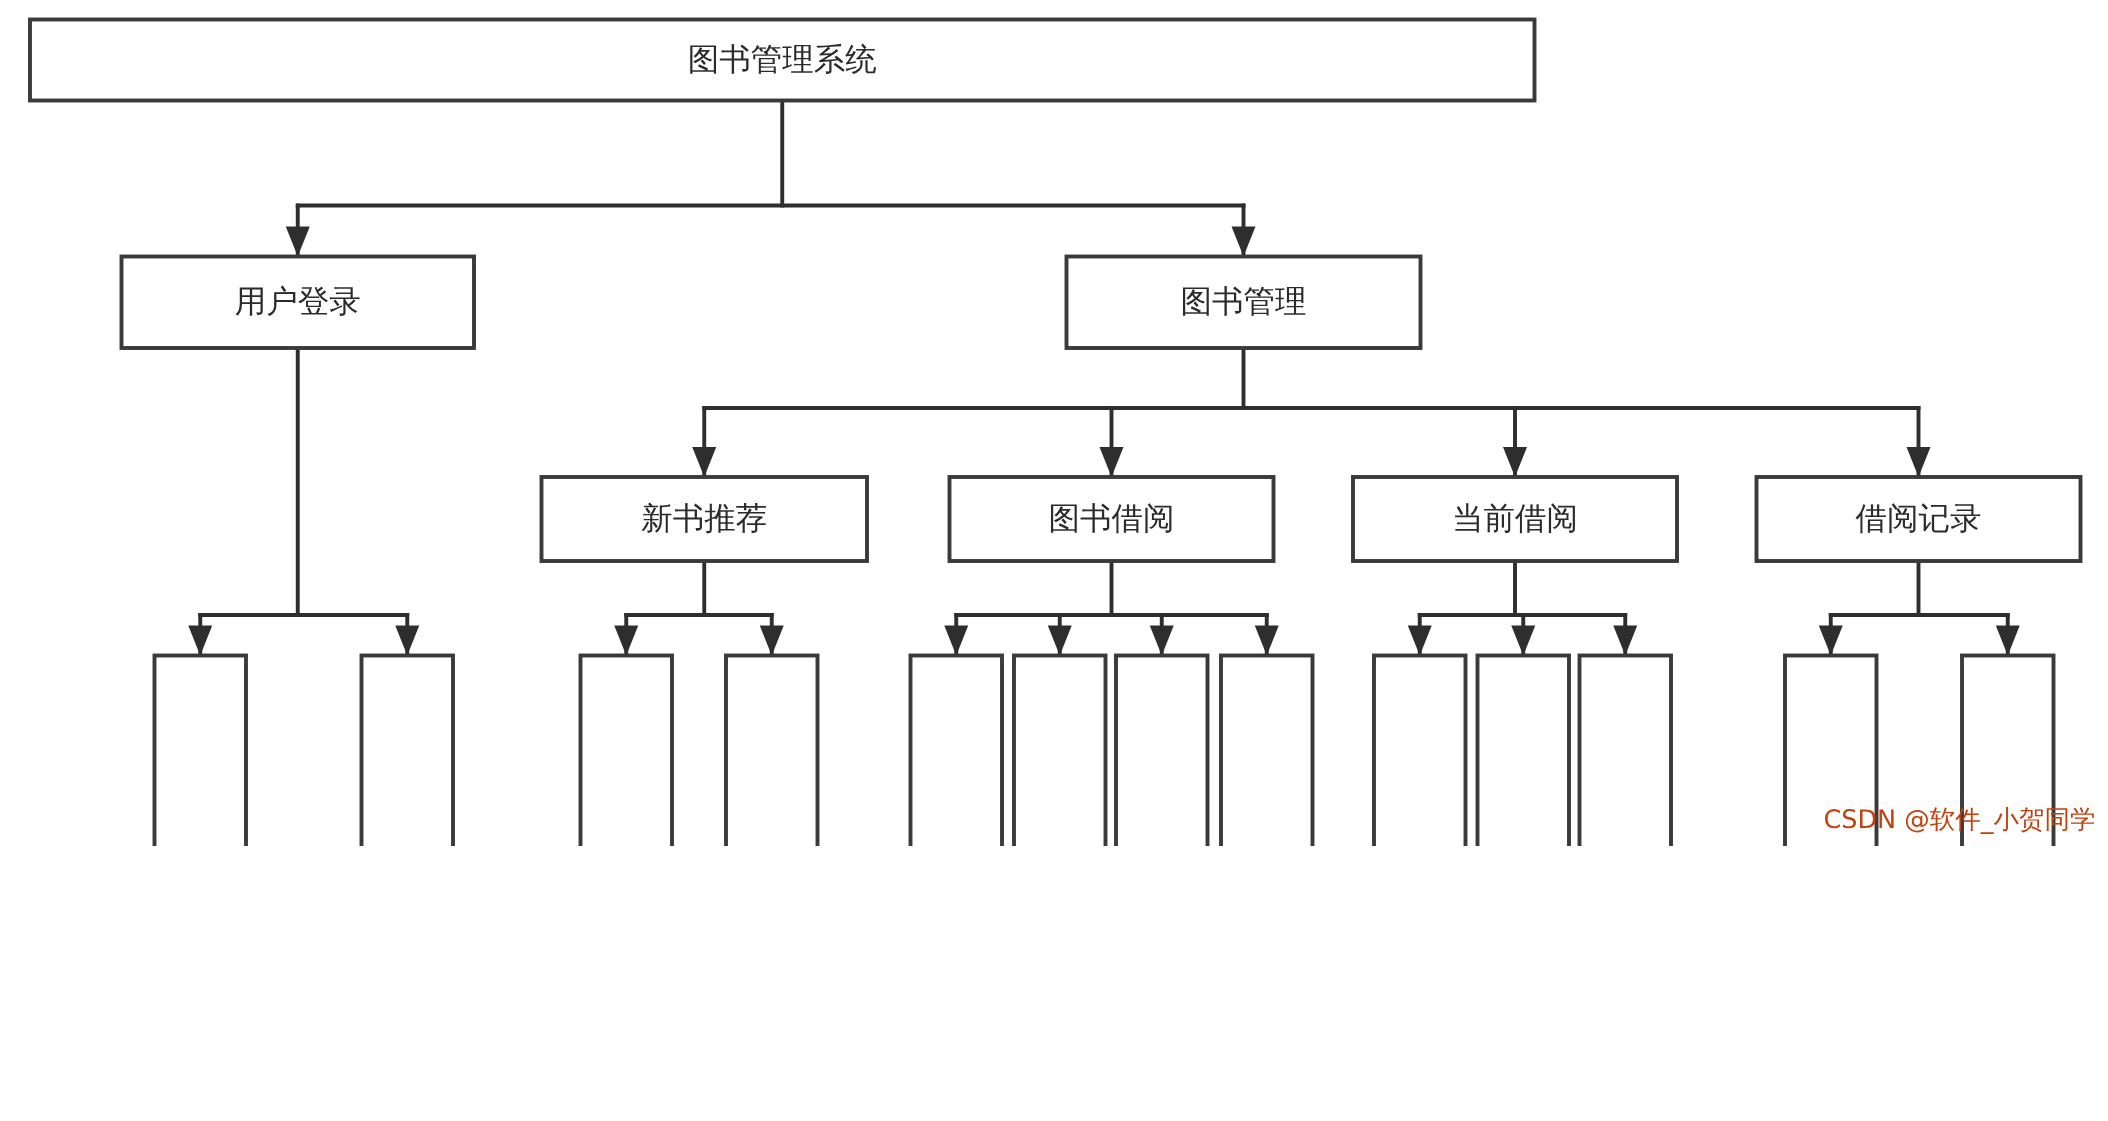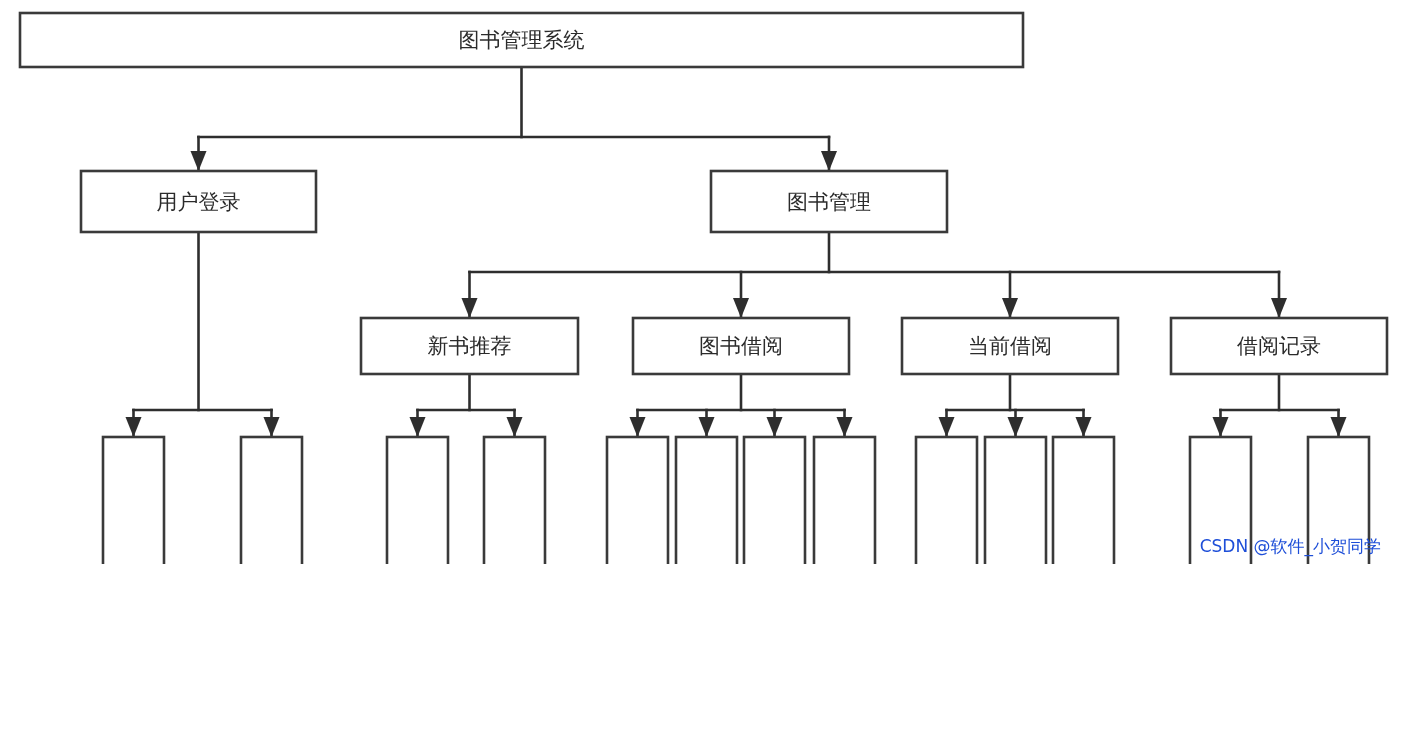--- a/index.html
+++ b/index.html
@@ -58,25 +58,25 @@
     color: #2b2b2b;
     letter-spacing: 2px;
     display: flex;
     align-items: center;
     justify-content: center;
     white-space: nowrap;
     pointer-events: none;
   }
   .watermark {
     position: absolute;
-    right: 24px;
+    right: 8px;
     bottom: 6px;
     font-family: "DejaVu Sans", "Liberation Sans", sans-serif;
     font-size: 17px;
-    color: #1d4ed8;
+    color: #c2410c;
     white-space: nowrap;
     user-select: none;
   }
 </style>
 </head>
 <body>
 
 <div id="diagram-root">
 
   <svg class="diagram-canvas" viewBox="0 0 1405 747" xmlns="http://www.w3.org/2000/svg">

